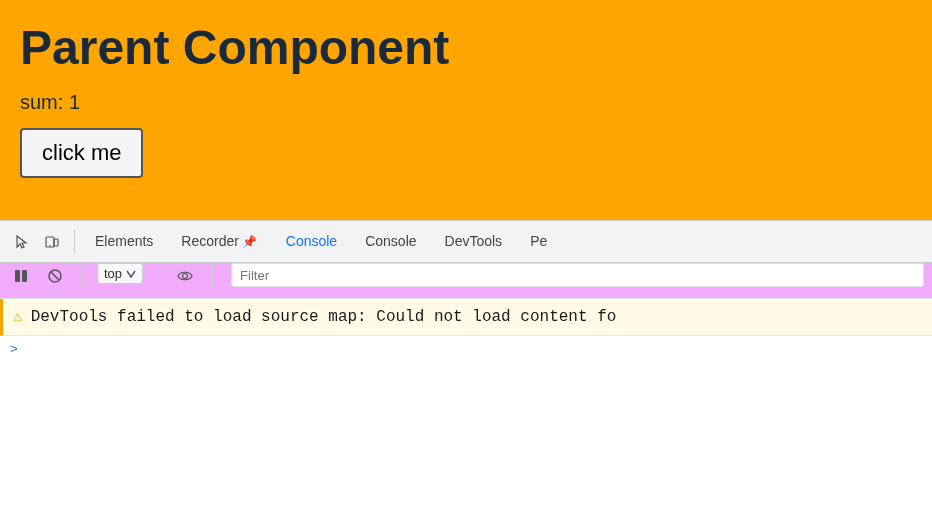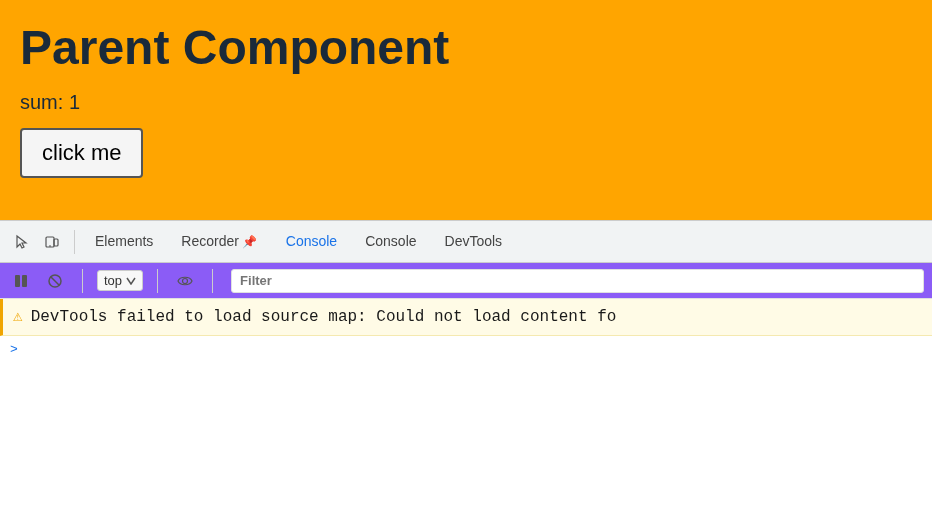--- a/index.html
+++ b/index.html
@@ -86,23 +86,23 @@
     }
 
     .devtools-tab.active {
       color: #1a73e8;
       border-bottom: 2px solid #1a73e8;
     }
 
     
     #devtools-toolbar {
       display: flex;
-      align-items: center;
+      align-items: flex-start;
       height: 36px;
-      background: #8b5cf6;
+      background: #f0abfc;
       border-bottom: 1px solid #e0e0e0;
       padding: 0 8px;
       gap: 8px;
     }
 
     .toolbar-icon {
       width: 26px;
       height: 26px;
       display: flex; align-items: center; justify-content: center;
       cursor: pointer;
@@ -126,21 +126,20 @@
     #filter-input {
       flex: 1;
       height: 24px;
       border: 1px solid #e0e0e0;
       border-radius: 3px;
       padding: 0 8px;
       font-size: 13px;
       color: #333;
       outline: none;
       margin-left: 4px;
-      font-weight: bold;
     }
 
     
     #console-output {
       flex: 1;
       background: #fff;
       overflow-y: auto;
       font-family: 'Courier New', monospace;
       font-size: 13px;
     }
@@ -218,20 +217,23 @@
     </div>
     <div class="devtools-tab active">
       <span>Console</span>
     </div>
     <div class="devtools-tab">
       <span>Console</span>
     </div>
     <div class="devtools-tab">
       <span>DevTools</span>
     </div>
+    <div class="devtools-tab">
+      <span>Pe</span>
+    </div>
   </div>
 
   <div id="devtools-toolbar">
 
     <div class="toolbar-icon">
       <svg width="14" height="14" viewBox="0 0 14 14" fill="none">
         <rect x="1" y="1" width="5" height="12" rx="1" fill="#555"></rect>
         <rect x="8" y="1" width="5" height="12" rx="1" fill="#555"></rect>
       </svg>
     </div>

